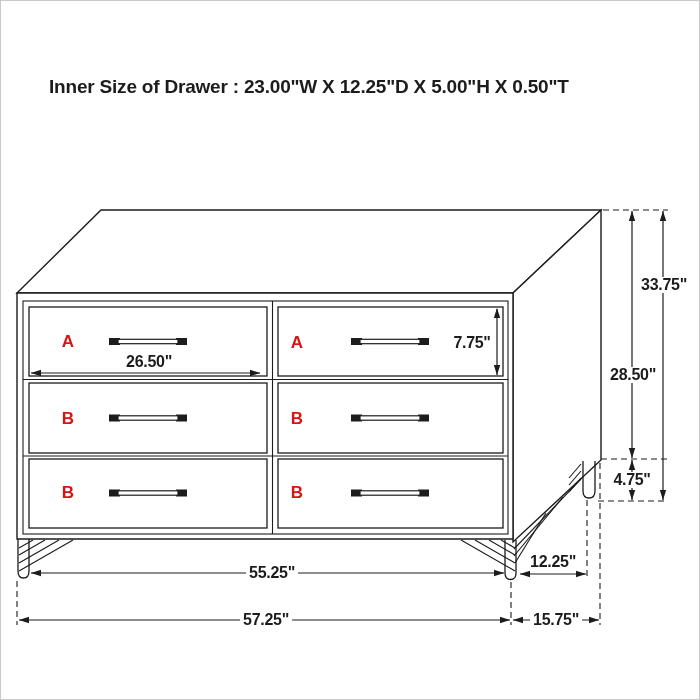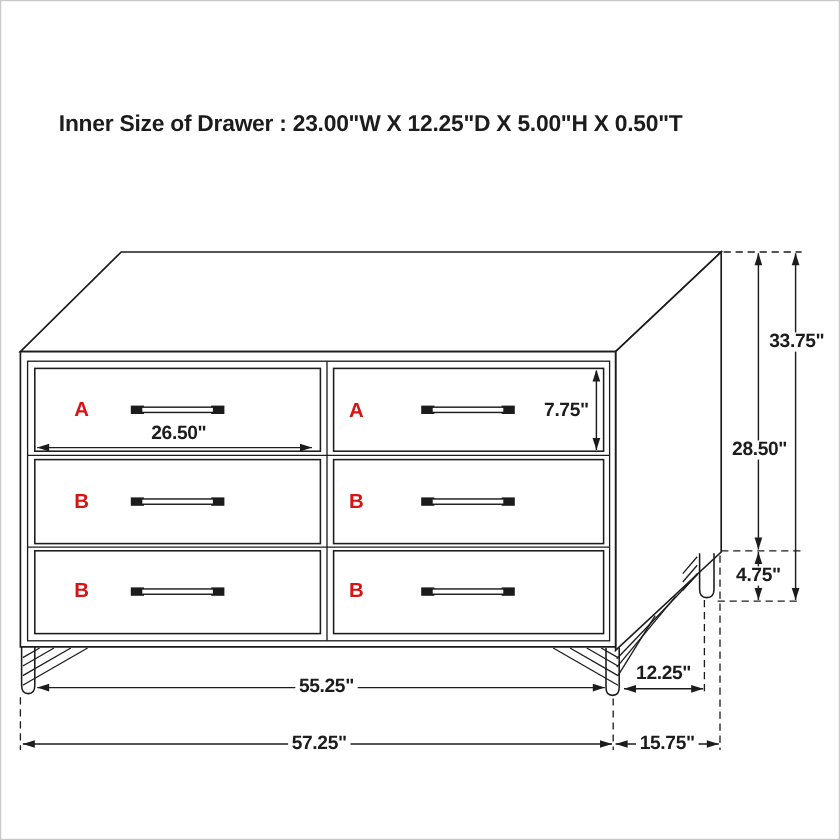--- a/index.html
+++ b/index.html
@@ -26,21 +26,21 @@
     letter-spacing:-0.3px;color:var(--line,#1c1c1c);line-height:1;
   }
   .label.bg{background:#ffffff;padding:0 3px;}
   .red-label{
     position:absolute;transform:translate(-50%,-50%);
     font-weight:bold;font-size:17px;color:var(--drawer-label,#d61414);line-height:1;
   }
   .title{
     position:absolute;left:48px;top:75px;
     font-weight:bold;font-size:19px;letter-spacing:-0.2px;
-    color:var(--line,#1c1c1c);white-space:nowrap;margin-top:17px;
+    color:var(--line,#1c1c1c);white-space:nowrap;
   }
 </style>
 </head>
 <body>
 
 <div class="frame">
 
   <div class="title">Inner Size of Drawer : 23.00"W X 12.25"D X 5.00"H X 0.50"T</div>
 
   <svg width="698" height="698" viewBox="0 0 698 698">

